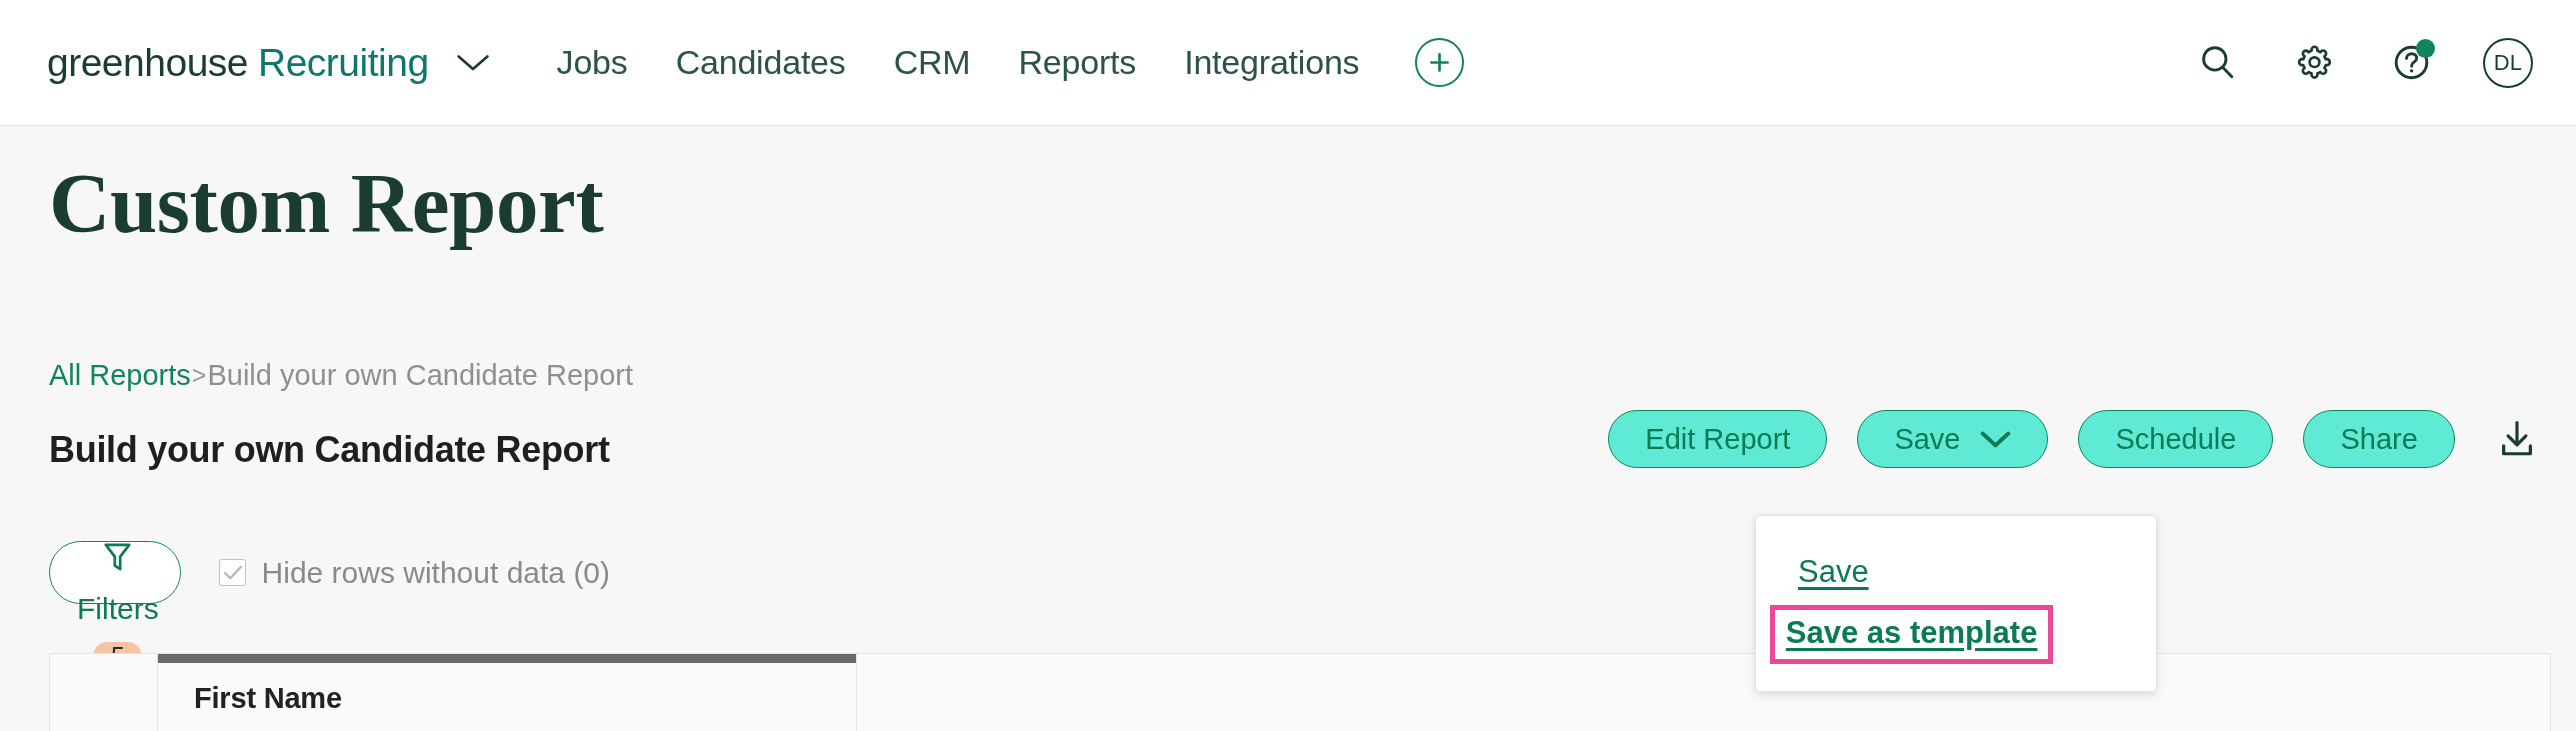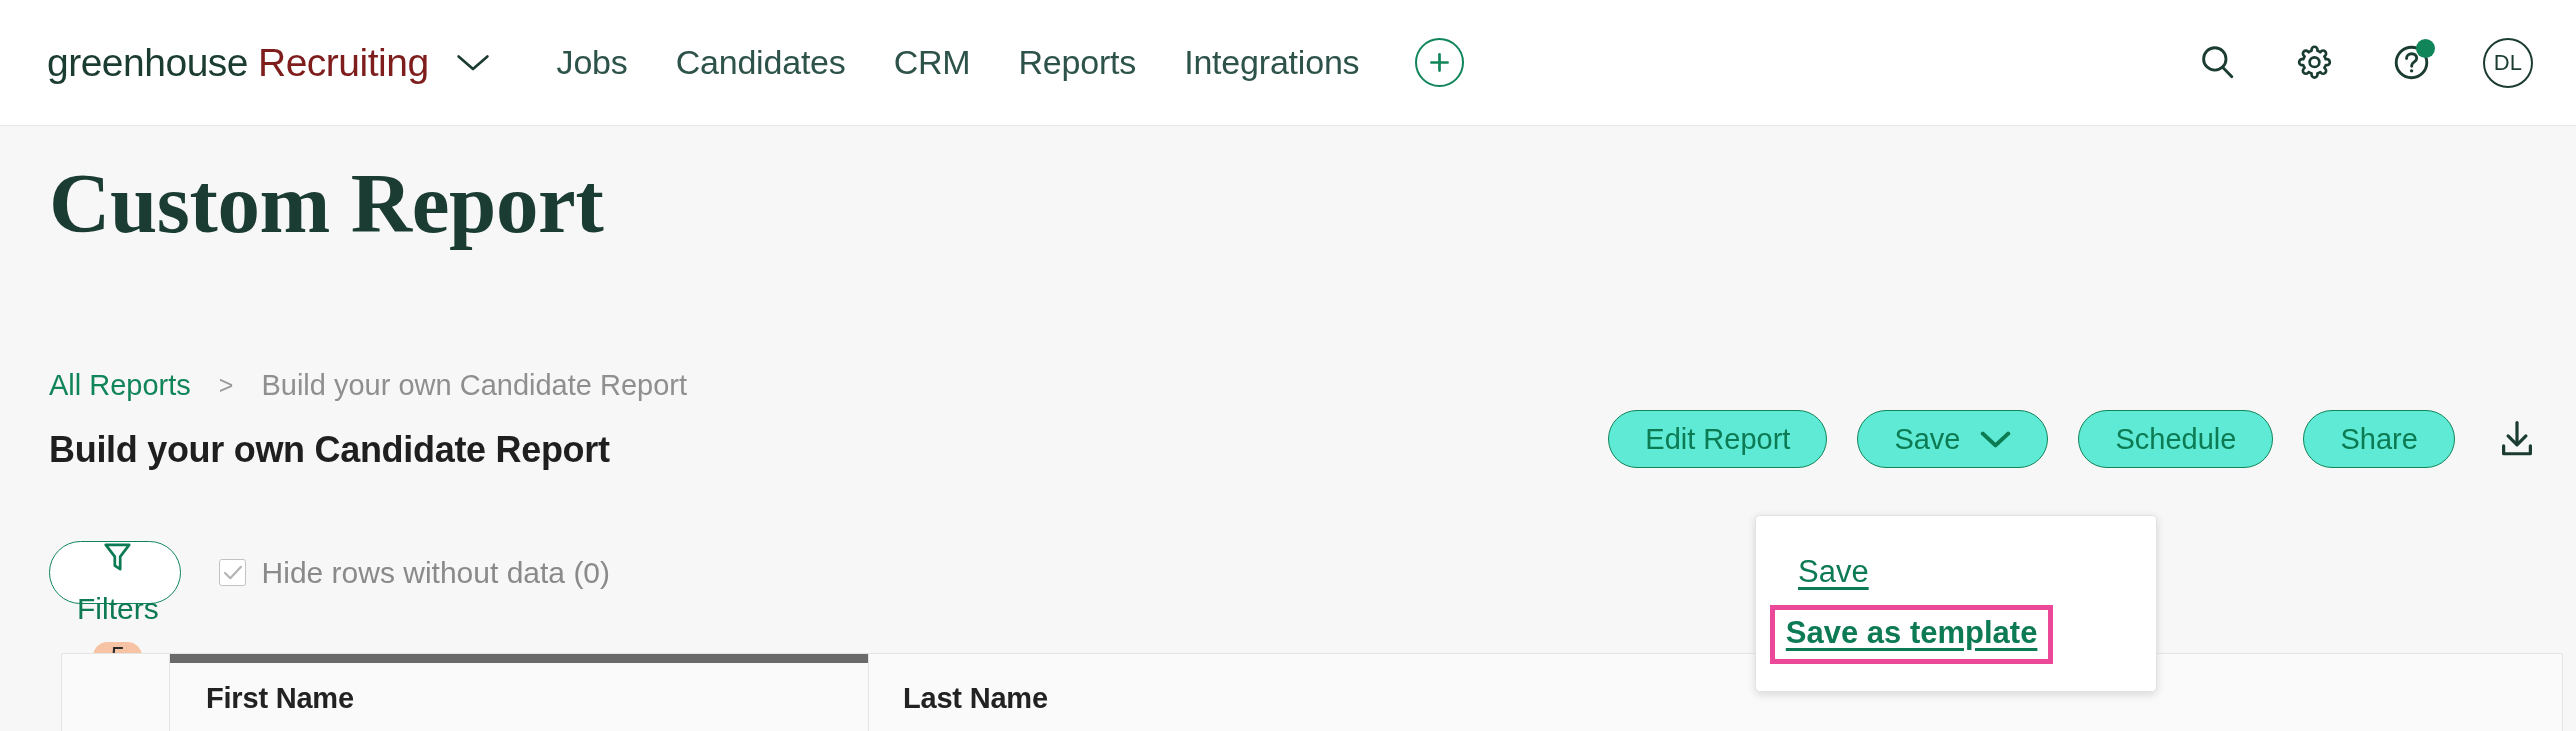--- a/index.html
+++ b/index.html
@@ -44,21 +44,21 @@
   }
   .brand-word {
     font-size: 39px;
     letter-spacing: -0.5px;
     color: #1b3c32;
     font-weight: 400;
   }
   .brand-word-2 {
     font-size: 39px;
     letter-spacing: -0.5px;
-    color: #7f1d1d;
+    color: #0f766e;
     font-weight: 400;
     margin-left: 10px;
     text-align: center;
   }
   .brand-caret {
     margin-left: 26px;
     display: flex;
     align-items: center;
   }
 
@@ -132,24 +132,24 @@
     font-size: 85px;
     line-height: 90px;
     color: #1b3c32;
     letter-spacing: -0.4px;
   }
 
   
   .breadcrumb {
     position: absolute;
     left: 49px;
-    top: 369px;
-    display: flex;
-    align-items: center;
-    gap: 28px;
+    top: 359px;
+    display: flex;
+    align-items: center;
+    gap: 1px;
     font-size: 29px;
   }
   .crumb-link {
     color: #11855a;
     cursor: pointer;
     white-space: nowrap;
   }
   .crumb-sep {
     color: #9a9a9a;
     font-size: 25px;
@@ -306,21 +306,20 @@
     position: absolute;
     left: 49px;
     top: 653px;
     width: 2502px;
     height: 78px;
     background: #fafafa;
     border: 0.9px solid #e4e4e4;
     border-bottom: none;
     display: flex;
     z-index: 10;
-    margin-left: 12px;
   }
   .col-check {
     width: 108px;
     border-right: 0.9px solid #e4e4e4;
     height: 100%;
   }
   .col-first {
     width: 699px;
     border-right: 0.9px solid #e4e4e4;
     height: 100%;
@@ -485,19 +484,16 @@
       </span>
       <span class="hide-rows-label">Hide rows without data (0)</span>
     </div>
   </div>
 
   <div class="table">
     <div class="col-check"></div>
     <div class="col-first">
       <span class="th">First Name</span>
     </div>
-    <div class="col-last">
-      <span class="th">Last Name</span>
-    </div>
   </div>
 
 </div>
 
 
 </body></html>

